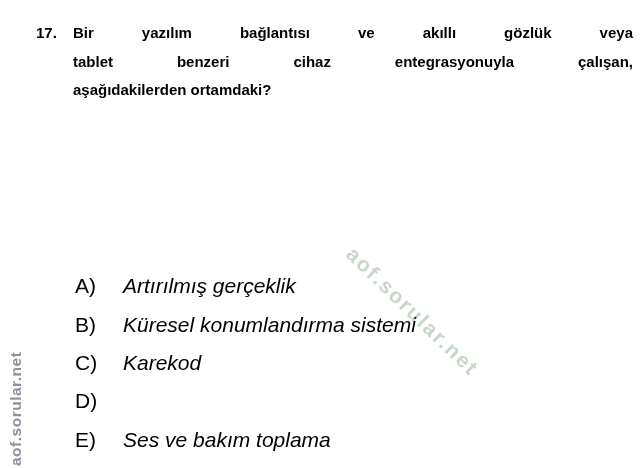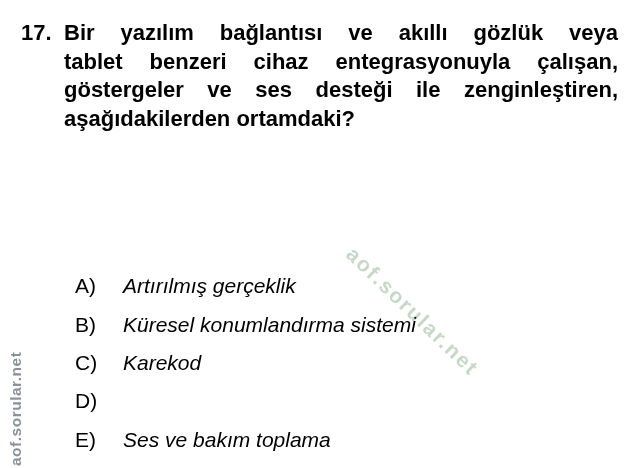--- a/index.html
+++ b/index.html
@@ -42,30 +42,29 @@
     letter-spacing: 0.5px;
     color: #8b909a;
     white-space: nowrap;
     z-index: 0;
     user-select: none;
   }
 
   
   .question {
     position: absolute;
-    left: 21px;
+    left: 36px;
     top: 19px;
     width: 597px;
     display: flex;
     color: #000000;
     font-weight: bold;
-    font-size: 22px;
+    font-size: 15px;
     line-height: 28.5px;
     z-index: 1;
-    gap: 6px;
   }
   .qnum {
     flex: none;
     width: 37px;
   }
   .qtext {
     flex: 1;
     min-width: 0;
   }
   .qline {
@@ -107,21 +106,20 @@
 
   <div class="watermark-diagonal">aof.sorular.net</div>
 
   <div class="watermark-left">aof.sorular.net</div>
 
   <div class="question">
     <div class="qnum">17.</div>
     <div class="qtext">
       <div class="qline">Bir yazılım bağlantısı ve akıllı gözlük veya</div>
       <div class="qline">tablet benzeri cihaz entegrasyonuyla çalışan,</div>
-      <div class="qline">göstergeler ve ses desteği ile zenginleştiren,</div>
       <div class="qline last">aşağıdakilerden ortamdaki?</div>
     </div>
   </div>
 
   <div class="options">
     <div class="option">
       <span class="letter">A)</span>
       <span class="otext">Artırılmış gerçeklik</span>
     </div>
     <div class="option">

